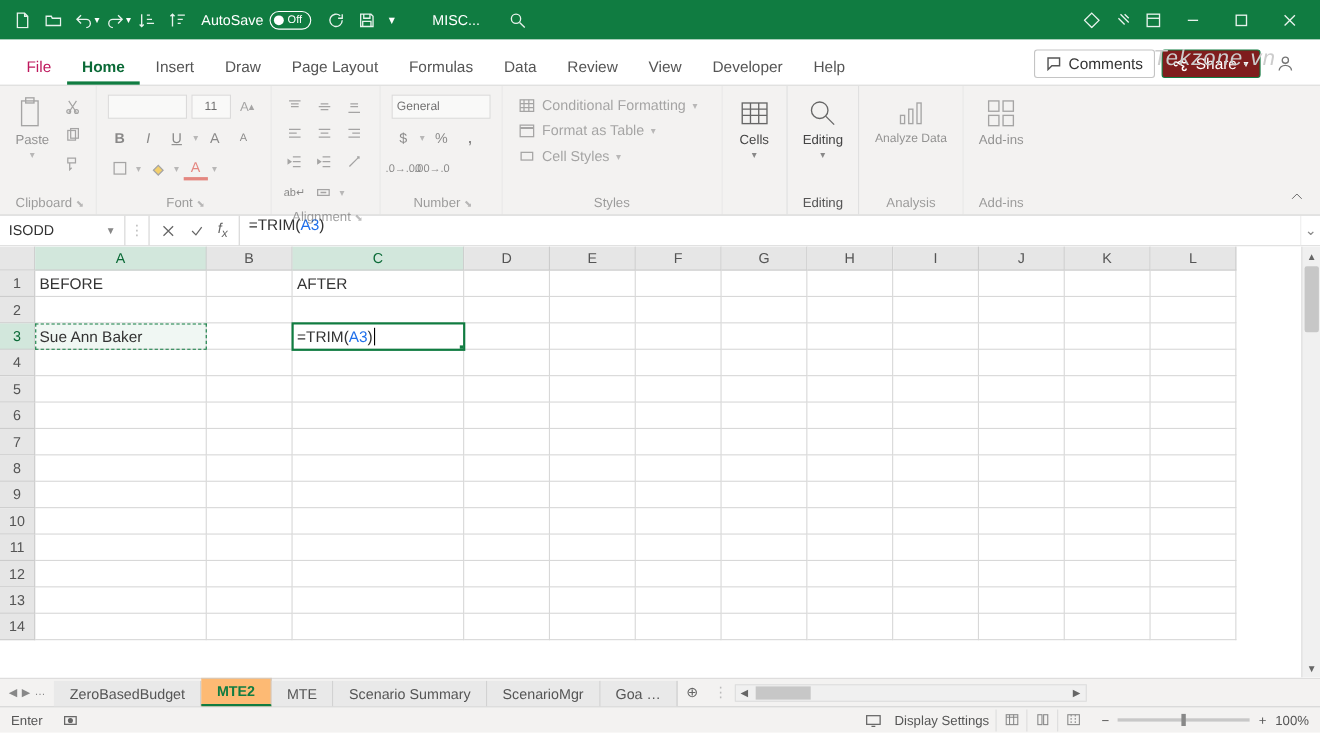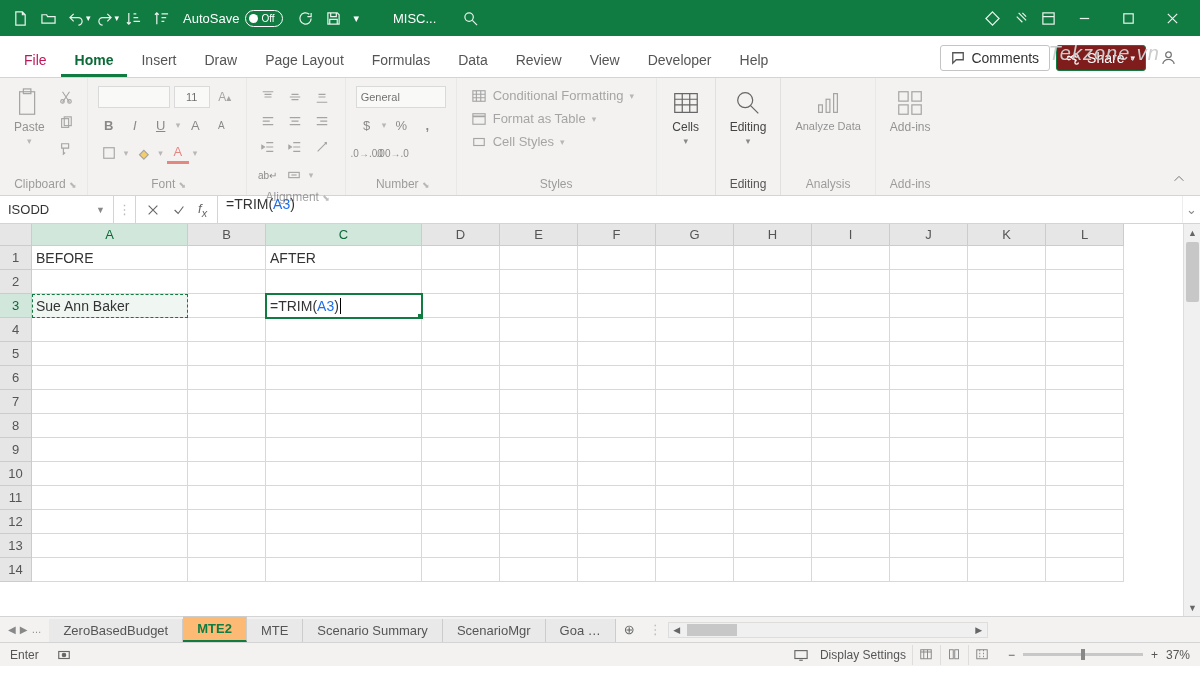--- a/index.html
+++ b/index.html
@@ -767,15 +767,15 @@
           <path d="M5 1v12M10 1v12" stroke-dasharray="2"></path>
         </svg>
       </span>
   </div>
   <div class="zoom">
     <span style="cursor:pointer;">−</span>
     <div class="zoom-track">
         <div class="zoom-thumb"></div>
       </div>
     <span style="cursor:pointer;">+</span>
-    <span>37%</span>
+    <span>100%</span>
   </div>
 </div>
 
 </body></html>

